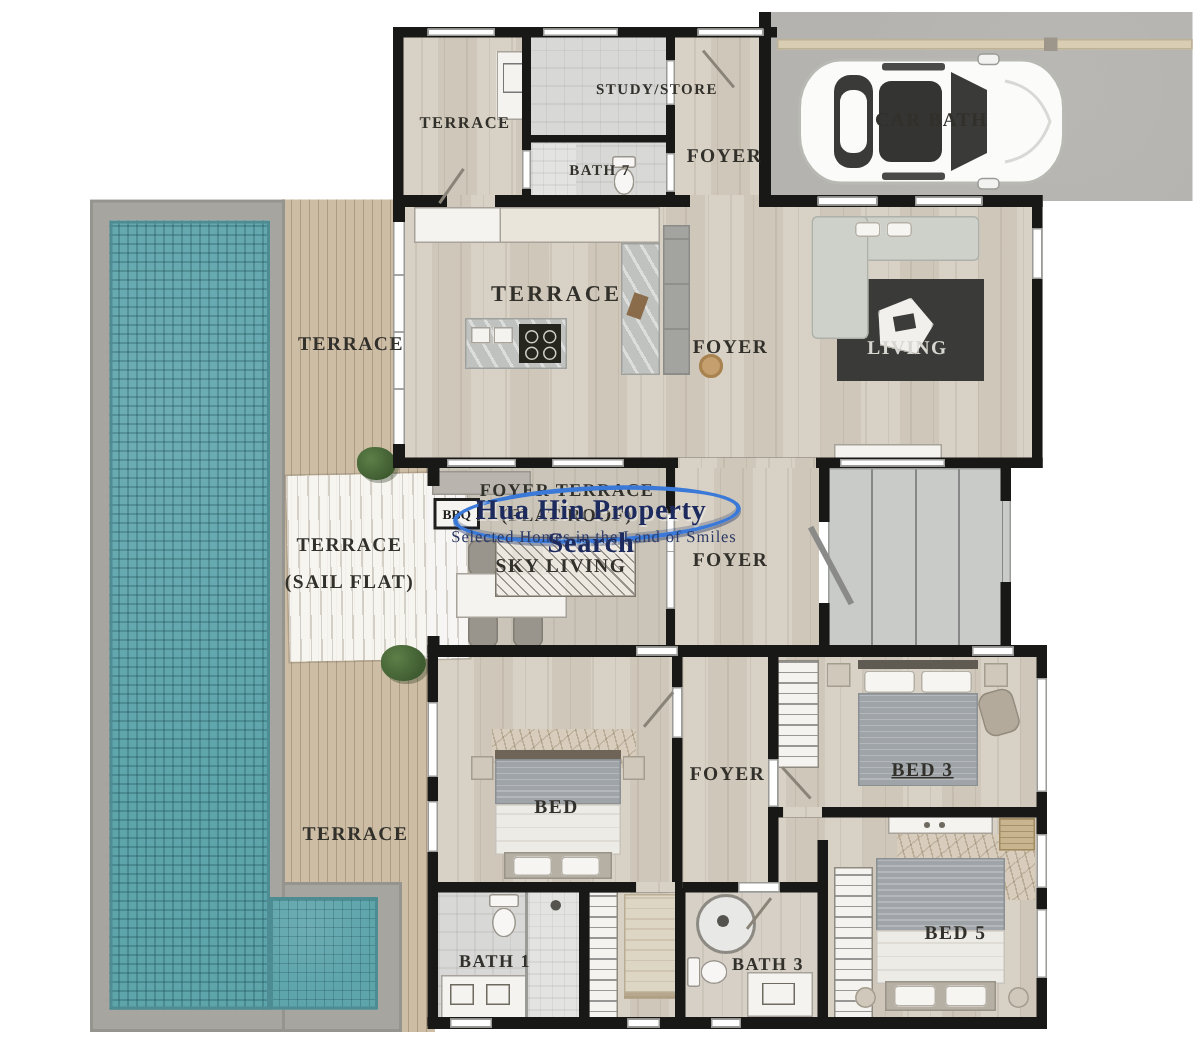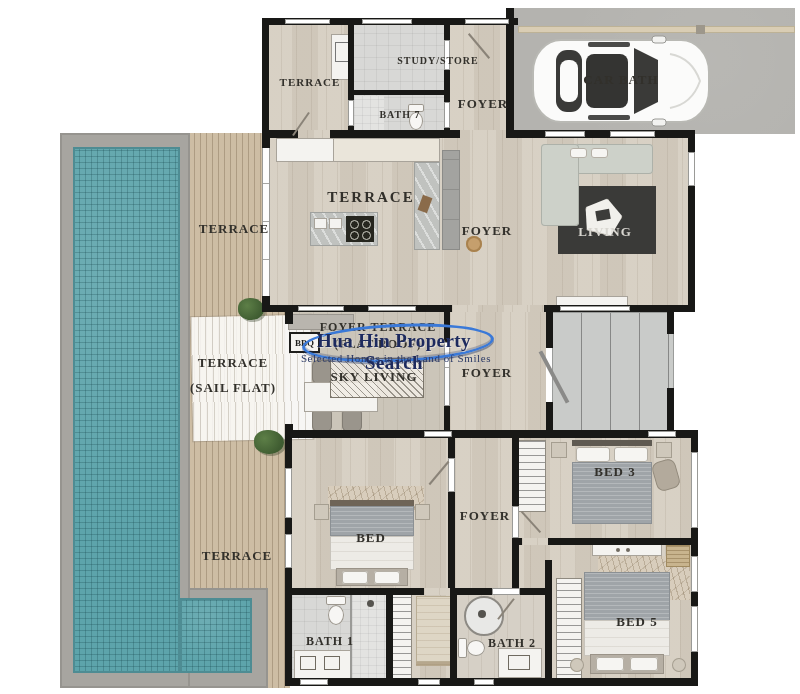--- a/index.html
+++ b/index.html
@@ -318,23 +318,23 @@
     <span class="lbl-sm" style="font-weight:700;color:#1e1e1c;">BBQ</span>
   </div>
   <div class="lbl" style="left:378px;top:327px;font-size:12px;">FOYER TERRACE</div>
   <div class="lbl" style="left:378px;top:344px;font-size:12px;">(FLAT ROOF)</div>
   <div class="lbl lbl-md" style="left:233px;top:363px;">TERRACE</div>
   <div class="lbl lbl-md" style="left:233px;top:388px;">(SAIL FLAT)</div>
   <div class="lbl lbl-md" style="left:374px;top:377px;">SKY LIVING</div>
   <div class="lbl lbl-md" style="left:487px;top:373px;">FOYER</div>
   <div class="lbl lbl-md" style="left:371px;top:538px;">BED</div>
   <div class="lbl lbl-md" style="left:485px;top:516px;">FOYER</div>
-  <div class="lbl lbl-md" style="left:615px;top:472px;">BED 3</div>
+  <div class="lbl lbl-md" style="left:615px;top:513px;text-decoration:underline;">BED 3</div>
   <div class="lbl lbl-md" style="left:237px;top:556px;">TERRACE</div>
   <div class="lbl lbl-md" style="left:637px;top:622px;">BED 5</div>
   <div class="lbl" style="left:330px;top:641px;font-size:12px;">BATH 1</div>
-  <div class="lbl" style="left:512px;top:643px;font-size:12px;">BATH 2</div>
+  <div class="lbl" style="left:512px;top:643px;font-size:12px;">BATH 3</div>
 
   <div class="wm-ellipse" style="left:302px;top:324px;width:186px;height:32px;"></div>
   <div class="wm-title" style="left:288px;top:330px;width:212px;">Hua Hin Property Search</div>
   <div class="wm-tag" style="left:296px;top:352px;width:200px;">Selected Homes in the Land of Smiles</div>
 
 </div>
 
 </body></html>

